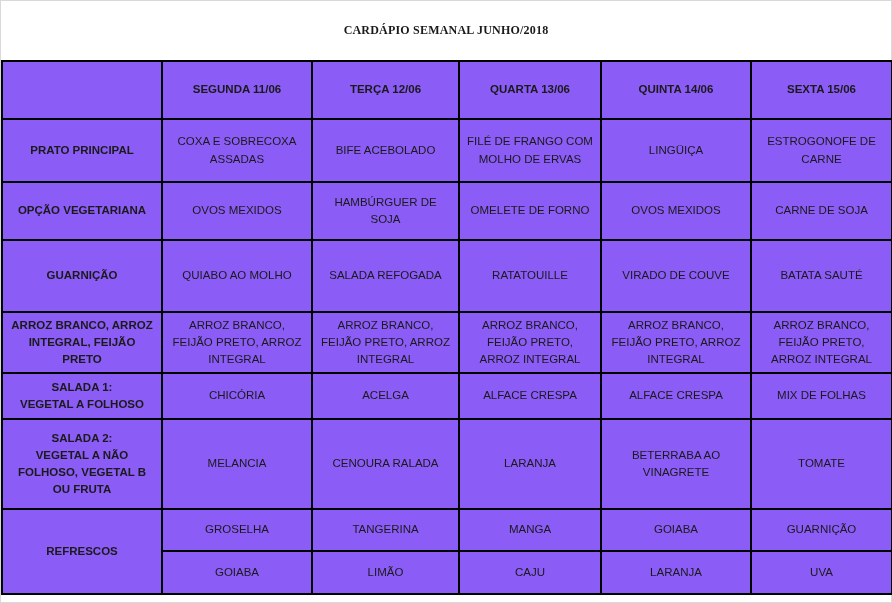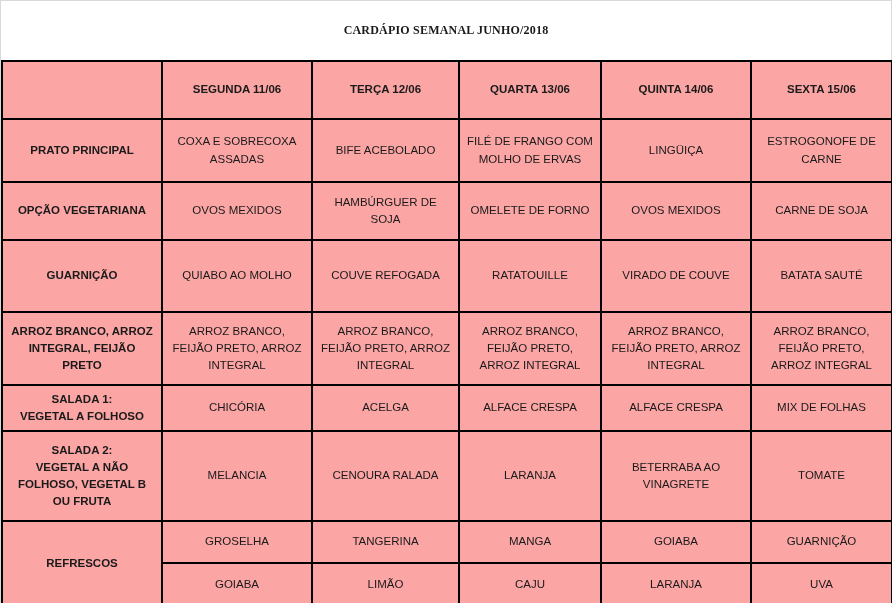--- a/index.html
+++ b/index.html
@@ -27,33 +27,33 @@
     width: 890px;
   }
   table.menu td {
     border: 2px solid #000000;
     text-align: center;
     vertical-align: middle;
     font-size: 11.5px;
     line-height: 1.5;
     padding: 0 6px;
     overflow: hidden;
-    background: #fca5a5;
+    background: #8b5cf6;
   }
   td.row-label, td.day-header {
     font-weight: bold;
     white-space: pre-line;
     font-size: 11.5px;
   }
   td.day-header { font-size: 12px; }
   tr.r-head   { height: 58px; }
   tr.r-prato  { height: 63px; margin-top: 19px; }
   tr.r-veg    { height: 58px; margin-top: 25px; }
   tr.r-guar   { height: 72px; margin-top: 8px; }
-  tr.r-arroz  { height: 73px; }
+  tr.r-arroz  { height: 61px; }
   tr.r-sal1   { height: 46px; }
   tr.r-sal2   { height: 90px; }
   tr.r-refr1  { height: 42px; }
   tr.r-refr2  { height: 43px; }
 </style>
 </head>
 <body>
 
 <div class="sheet">
 
@@ -93,21 +93,21 @@
       <td>OVOS MEXIDOS</td>
       <td>HAMBÚRGUER DE SOJA</td>
       <td>OMELETE DE FORNO</td>
       <td>OVOS MEXIDOS</td>
       <td>CARNE DE SOJA</td>
     </tr>
 
     <tr class="r-guar">
       <td class="row-label">GUARNIÇÃO</td>
       <td>QUIABO AO MOLHO</td>
-      <td>COUVE REFOGADA</td>
+      <td>SALADA REFOGADA</td>
       <td>RATATOUILLE</td>
       <td>VIRADO DE COUVE</td>
       <td>BATATA SAUTÉ</td>
     </tr>
 
     <tr class="r-arroz">
       <td class="row-label">ARROZ BRANCO, ARROZ
 INTEGRAL, FEIJÃO PRETO</td>
       <td>ARROZ BRANCO, FEIJÃO PRETO, ARROZ INTEGRAL</td>
       <td>ARROZ BRANCO, FEIJÃO PRETO, ARROZ INTEGRAL</td>

